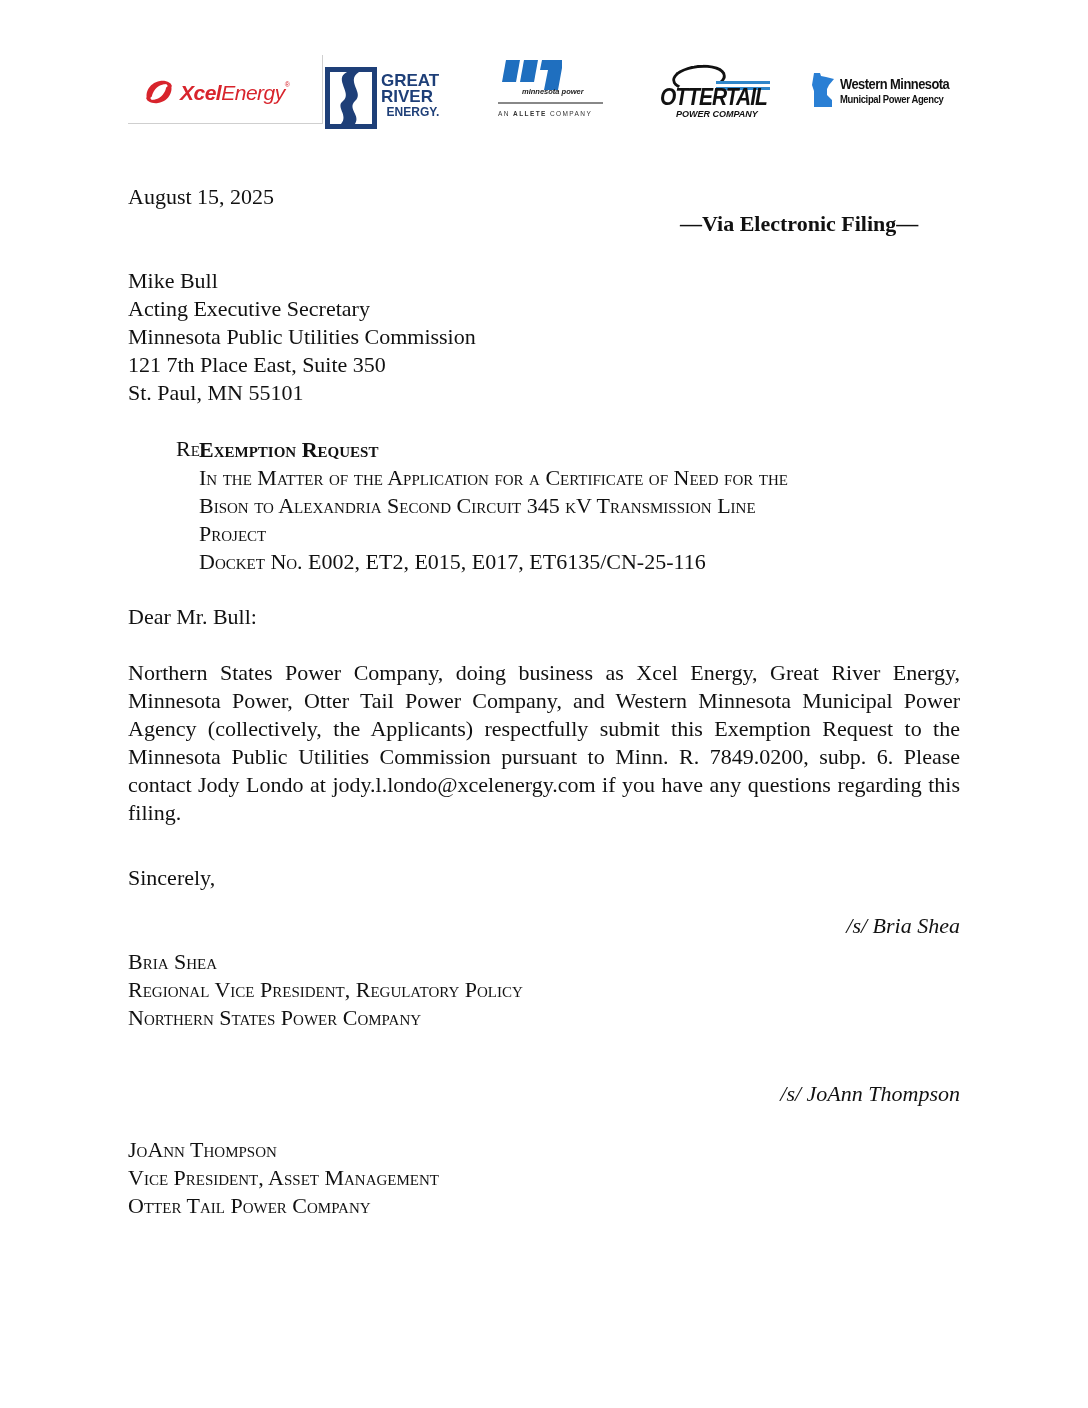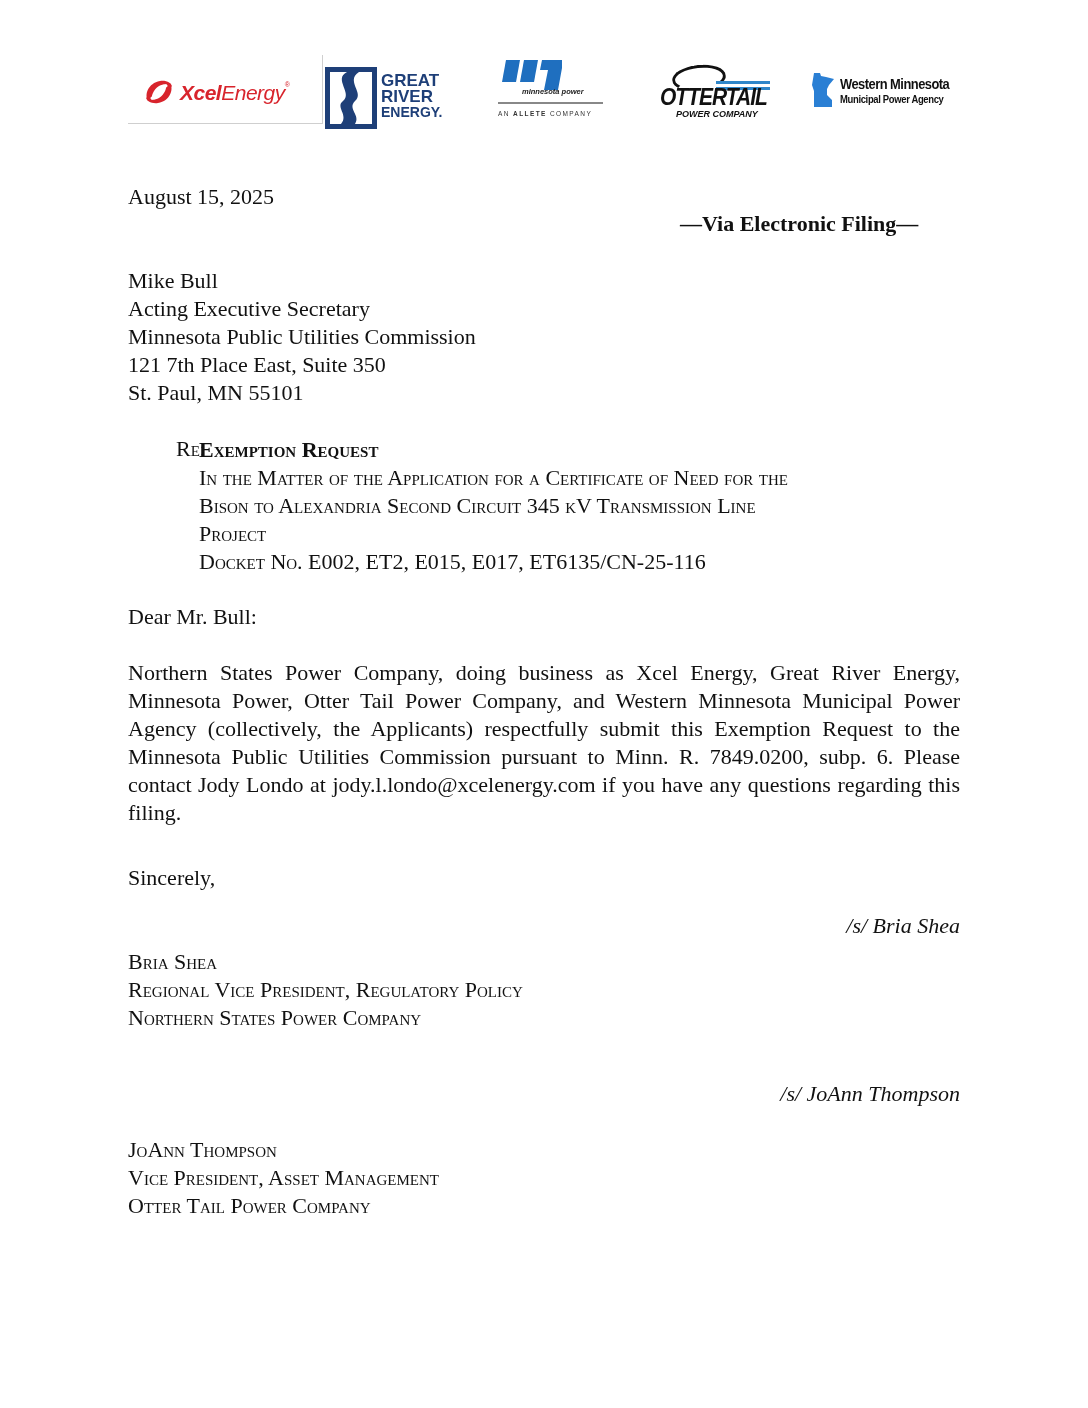--- a/index.html
+++ b/index.html
@@ -14,21 +14,21 @@
                   font-size: 21px; color: #d8242c; letter-spacing: -0.5px; white-space: nowrap; font-style: italic; }
     .xcel .word b { font-weight: 900; }
     .xcel .word .reg { font-size: 7px; vertical-align: top; font-style: normal; }
     
     .gre { left: 197px; top: 12px; width: 112px; height: 62px; }
     .gre .box { position: absolute; left: 0; top: 0; width: 52px; height: 62px; background: #1e3f78; }
     .gre .box svg { position: absolute; left: 0; top: 0; }
     .gre .txt { position: absolute; left: 56px; top: 6px; font-family: "Liberation Sans", sans-serif;
                 font-weight: 900; color: #1e3f78; line-height: 16px; }
     .gre .txt .l { display: block; font-size: 17px; }
-    .gre .txt .l.small { font-size: 14px; line-height: 14px; }
+    .gre .txt .l.small { font-size: 12px; line-height: 14px; text-align: right; }
     
     .mp { left: 370px; top: 5px; width: 106px; height: 62px; }
     .mp .m { position: absolute; left: 4px; top: 0; width: 62px; height: 30px; }
     .mp .sub { position: absolute; left: 24px; top: 27px; font-family: "Liberation Sans", sans-serif;
                font-size: 7.5px; font-weight: 700; font-style: italic; color: #222; white-space: nowrap; }
     .mp .rule { position: absolute; left: 0; top: 42px; width: 105px; height: 2px; background: #888; }
     .mp .allete { position: absolute; left: 0; top: 50px; font-family: "Liberation Sans", sans-serif;
                   font-size: 6.5px; letter-spacing: 1.4px; color: #333; white-space: nowrap; }
     .mp .allete b { font-weight: 900; }
     

